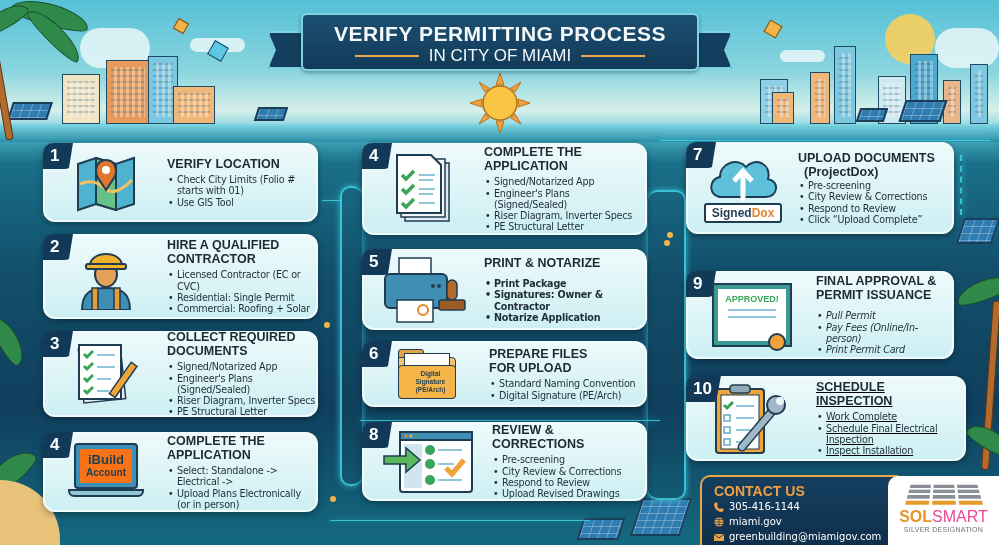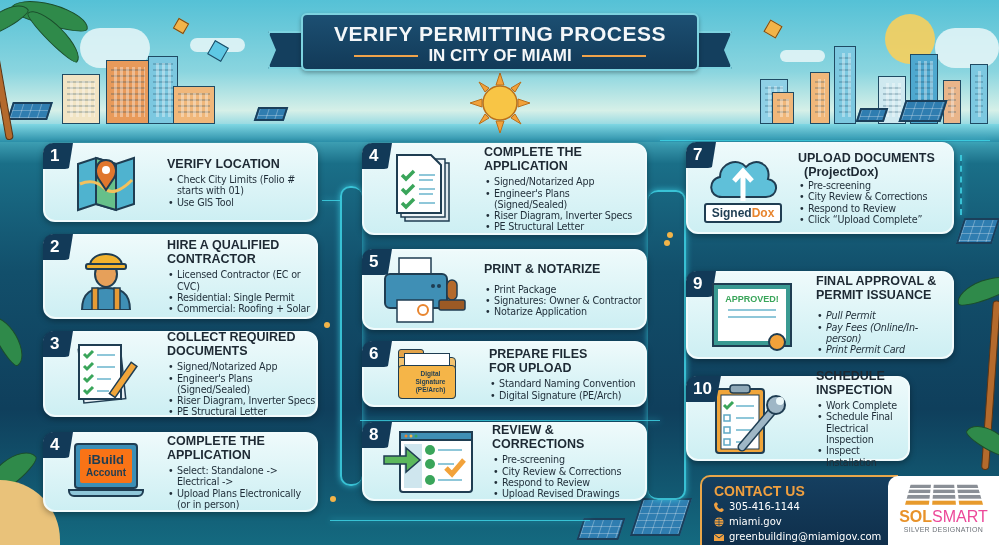--- a/index.html
+++ b/index.html
@@ -22,21 +22,21 @@
   .title-banner {
     position: absolute; left: 301px; top: 13px; width: 398px; height: 58px;
     background: linear-gradient(180deg,#1c4f72,#123a58);
     border: 2px solid #7dd3e0; border-radius: 6px; text-align: center;
     box-shadow: 0 2px 4px rgba(0,0,0,.3); z-index: 3;
   }
   .ribbon { position: absolute; top: 31px; width: 40px; height: 38px; background: #143f5e; border: 2px solid #7dd3e0; z-index: 2; }
   .ribbon.left { left: 268px; clip-path: polygon(0 0,100% 0,100% 100%,0 100%,20% 50%); }
   .ribbon.right { left: 692px; clip-path: polygon(0 0,100% 0,80% 50%,100% 100%,0 100%); }
   .title-1 { color: #f4f7f9; font-weight: 700; font-size: 21px; letter-spacing: .5px; margin-top: 7px; line-height: 24px; }
-  .title-2 { color: #f4f7f9; font-weight: 700; font-size: 17px; line-height: 20px; display: flex; align-items: center; justify-content: center; gap: 10px; }
+  .title-2 { color: #f4f7f9; font-weight: 400; font-size: 17px; line-height: 20px; display: flex; align-items: center; justify-content: center; gap: 10px; }
   .title-2 .rule { width: 64px; height: 2px; background: #f0a34a; }
 
   .sun { position: absolute; left: 470px; top: 73px; width: 60px; height: 60px; z-index: 2; }
 
   .connector { position: absolute; border: 2px solid #3fd4e6; box-shadow: 0 0 6px #39c9de; border-radius: 10px; opacity: .85; }
   .dot { position: absolute; width: 6px; height: 6px; border-radius: 50%; background: #f2b449; }
 
   .card {
     position: absolute; background: linear-gradient(180deg,#eefafb,#cdeff3);
     border: 2px solid #f1fbfc; border-radius: 12px;
@@ -309,21 +309,21 @@
       <circle cx="52" cy="30" r="2" fill="#1f3d52"></circle>
         <circle cx="58" cy="30" r="2" fill="#1f3d52"></circle>
       <rect x="16" y="44" width="36" height="22" fill="#fff" stroke="#1f3d52" stroke-width="1.5"></rect>
       <circle cx="42" cy="54" r="5" fill="none" stroke="#e8852f" stroke-width="2"></circle>
       <rect x="66" y="24" width="10" height="20" rx="5" fill="#b46a2c" stroke="#1f3d52" stroke-width="1.5"></rect>
       <rect x="58" y="44" width="26" height="10" rx="2" fill="#9c5a25" stroke="#1f3d52" stroke-width="1.5"></rect>
     </svg>
   </div>
   <div class="text-box">
     <div class="card-title">PRINT &amp; NOTARIZE</div>
-    <ul class="bullets" style="margin-top:8px;">
+    <ul class="bullets" style="margin-top:8px;font-weight:bold;">
       <li>Print Package</li>
       <li>Signatures: Owner &amp; Contractor</li>
       <li>Notarize Application</li>
     </ul>
   </div>
 </div>
 
 <div class="card" style="left:362px;top:341px;width:285px;height:66px;">
   <span class="badge">6</span>
   <div class="icon-box" style="width:125px;height:60px;">
@@ -416,21 +416,21 @@
   <div class="text-box">
     <div class="card-title">FINAL APPROVAL &amp; PERMIT ISSUANCE</div>
     <ul class="bullets" style="margin-top:8px;font-style:italic;">
       <li>Pull Permit</li>
       <li>Pay Fees (Online/In-person)</li>
       <li>Print Permit Card</li>
     </ul>
   </div>
 </div>
 
-<div class="card" style="left:686px;top:376px;width:224px;height:85px;">
+<div class="card" style="left:686px;top:376px;width:280px;height:85px;text-decoration:underline;">
   <span class="badge">10</span>
   <div class="icon-box" style="width:128px;height:78px;">
     <svg width="80" height="72" viewBox="0 0 80 72">
       <rect x="4" y="6" width="48" height="64" rx="3" fill="#f0a53a" stroke="#1f3d52" stroke-width="2"></rect>
       <rect x="9" y="12" width="38" height="54" fill="#fff" stroke="#1f3d52" stroke-width="1"></rect>
       <rect x="18" y="2" width="20" height="8" rx="3" fill="#8fa9b8" stroke="#1f3d52" stroke-width="1.5"></rect>
       <path d="M12,22 l3,3 l6,-6" stroke="#3aa55a" stroke-width="3" fill="none"></path>
       <rect x="12" y="32" width="6" height="6" fill="none" stroke="#5fa9c6" stroke-width="1.5"></rect>
       <rect x="12" y="44" width="6" height="6" fill="none" stroke="#5fa9c6" stroke-width="1.5"></rect>
       <rect x="12" y="56" width="6" height="6" fill="none" stroke="#5fa9c6" stroke-width="1.5"></rect>

